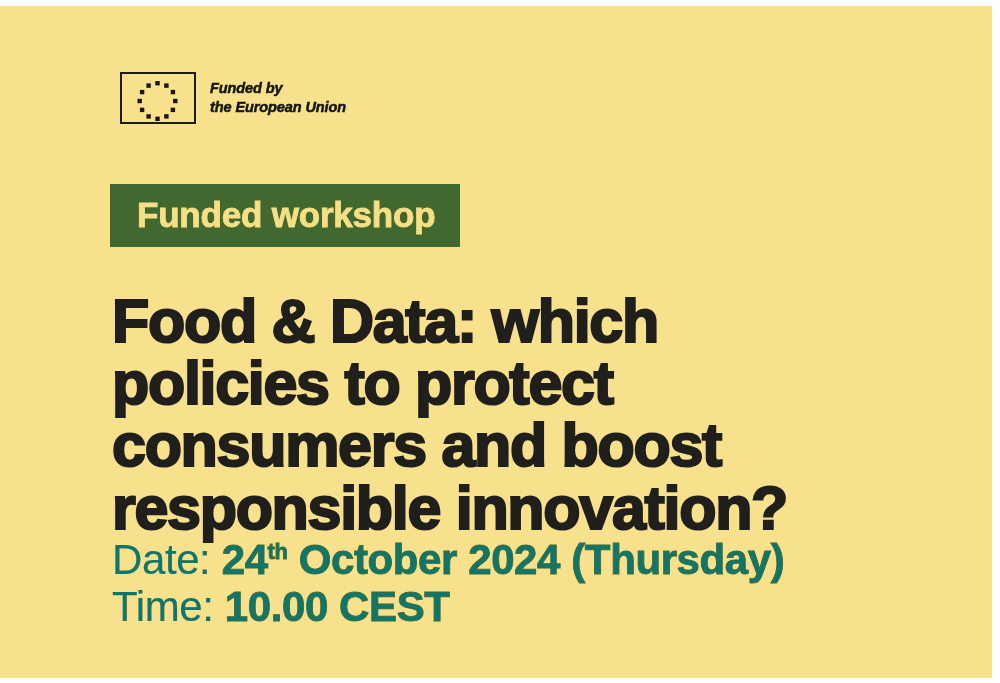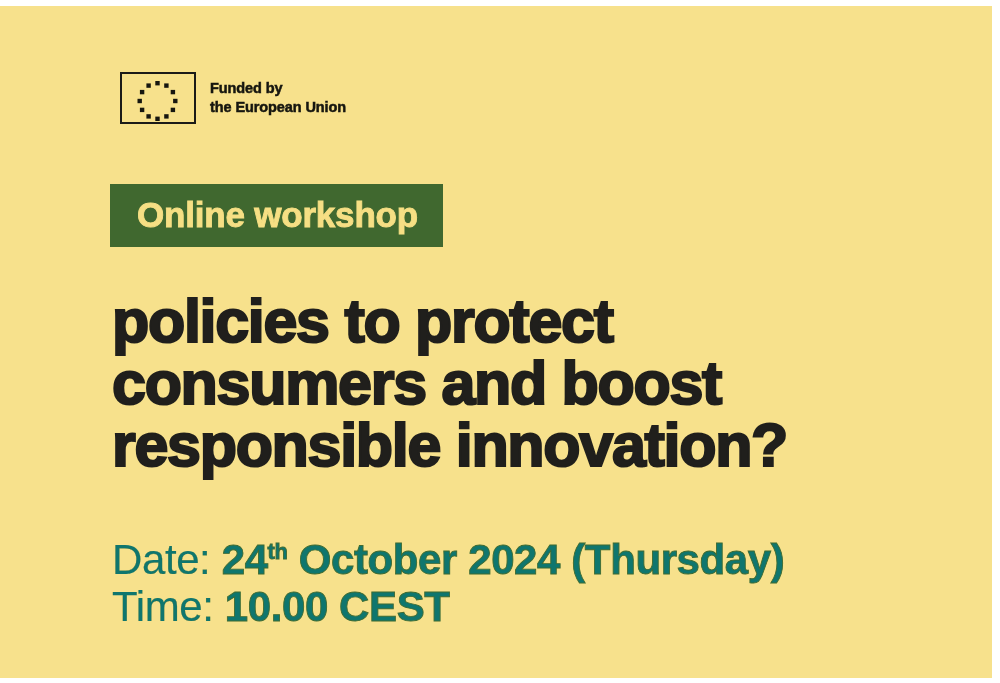--- a/index.html
+++ b/index.html
@@ -62,20 +62,21 @@
     -webkit-text-stroke: 1.6px #111110;
   }
   .wordmark span { display: block; }
 
   
   .eu-block {
     display: flex;
     align-items: center;
     margin-left: 42px;
     margin-top: 34px;
+    font-style: italic;
   }
   .eu-flagbox {
     width: 76px;
     height: 52px;
     border: 2.5px solid #1b1b18;
     position: relative;
     box-sizing: border-box;
     flex: 0 0 auto;
   }
   .eu-flagbox svg { display: block; }
@@ -178,23 +179,24 @@
         </svg>
       </div>
       <div class="eu-caption">
         <div>Funded by</div>
         <div>the European Union</div>
       </div>
     </div>
 
   </div>
 
-  <div id="badge">Online workshop</div>
+  <div id="badge">Funded workshop</div>
 
   <h1 id="headline">
+    <span class="hl-line">Food &amp; Data: which</span>
     <span class="hl-line">policies to protect</span>
     <span class="hl-line">consumers and boost</span>
     <span class="hl-line">responsible innovation?</span>
   </h1>
 
   <div id="meta">
     <span class="meta-line">
       <span class="meta-label">Date:</span><span class="meta-value">&nbsp;<span>24</span><sup>th</sup>&nbsp;<span>October 2024 (Thursday)</span></span>
     </span>
     <span class="meta-line">

